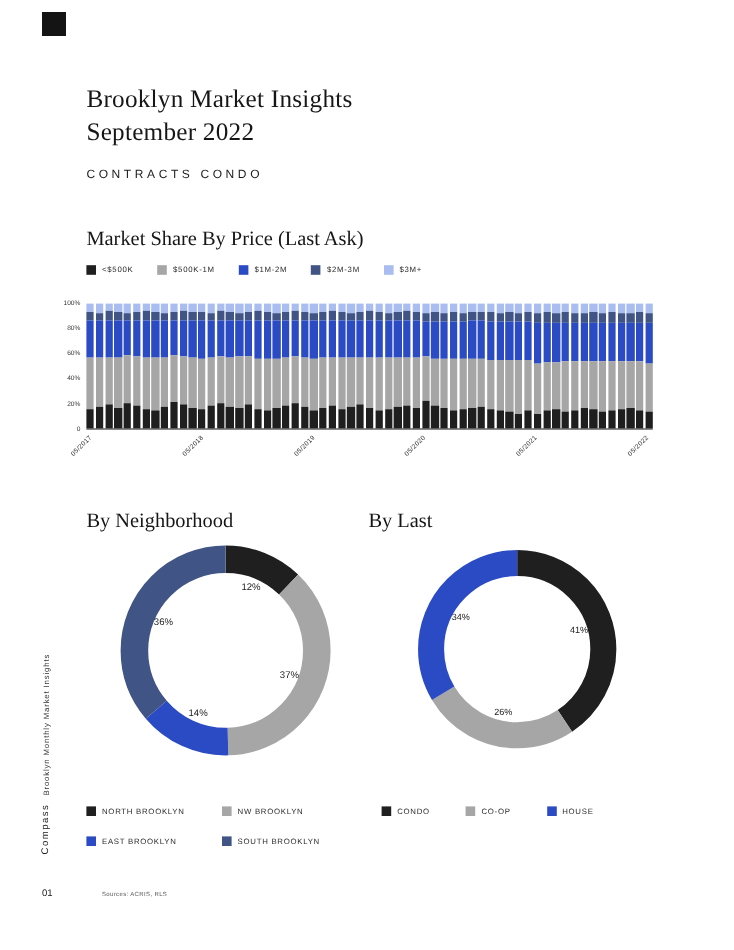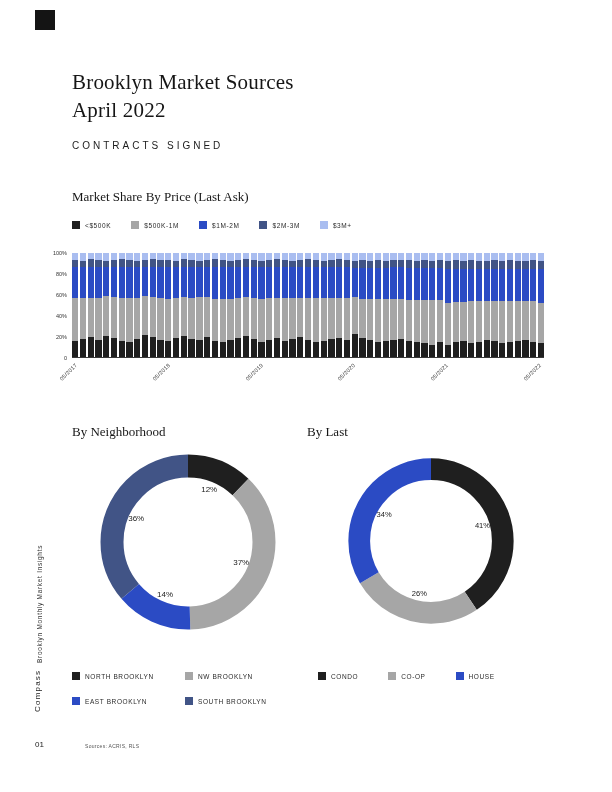--- a/index.html
+++ b/index.html
@@ -3,21 +3,21 @@
 <meta charset="utf-8">
 <style>
   html,body{margin:0;padding:0;background:#ffffff;}
   .page{position:relative;width:612px;height:792px;background:#fff;overflow:hidden;
         font-family:"Liberation Sans",sans-serif;color:#1a1a1a;}
   .logo-square{position:absolute;left:35px;top:10px;width:20px;height:20px;background:#141414;}
   .page-title{position:absolute;left:72px;top:68px;font-family:"Liberation Serif",serif;
         font-size:21px;line-height:28px;font-weight:500;letter-spacing:0.2px;color:#161616;}
   .report-subtitle{position:absolute;left:72px;top:140px;font-size:10px;letter-spacing:3px;
         font-weight:500;color:#1c1c1c;}
-  .section-title{position:absolute;font-family:"Liberation Serif",serif;font-size:13px;
+  .section-title{position:absolute;font-family:"Liberation Serif",serif;font-size:17px;
         font-weight:500;color:#161616;}
   .legend-row{position:absolute;display:flex;gap:20px;align-items:center;}
   .legend-item{display:flex;align-items:center;gap:5px;font-size:6.5px;letter-spacing:0.6px;color:#2a2a2a;}
   .swatch{width:8px;height:8px;flex:0 0 auto;}
   
   .barchart{position:absolute;left:72px;top:253px;width:472px;height:105px;}
   .bars{position:absolute;left:0;top:0;right:0;bottom:0;display:flex;gap:1.5px;
         border-bottom:1px solid #3a3a3a;}
   .bar{flex:1;height:100%;display:flex;flex-direction:column-reverse;}
   .seg{width:100%;}
@@ -40,25 +40,25 @@
   .sources{position:absolute;left:85px;top:743px;font-size:5px;color:#555;letter-spacing:0.3px;}
 </style>
 </head>
 <body>
 
 <div class="page">
 
   <div class="logo-square"></div>
 
   <div class="page-title">
-    <div>Brooklyn Market Sources</div>
-    <div>April 2022</div>
+    <div>Brooklyn Market Insights</div>
+    <div>September 2022</div>
   </div>
 
-  <div class="report-subtitle">CONTRACTS SIGNED</div>
+  <div class="report-subtitle">CONTRACTS CONDO</div>
 
   <div class="section-title" style="left:72px;top:189px;">Market Share By Price (Last Ask)</div>
 
   <div class="legend-row" id="price-legend" style="left:72px;top:221px;">
       <div class="legend-item">
         <span class="swatch" style="background: rgb(31, 31, 31);"></span>
         <span>&lt;$500K</span>
       </div>
       <div class="legend-item">
         <span class="swatch" style="background: rgb(166, 166, 166);"></span>

